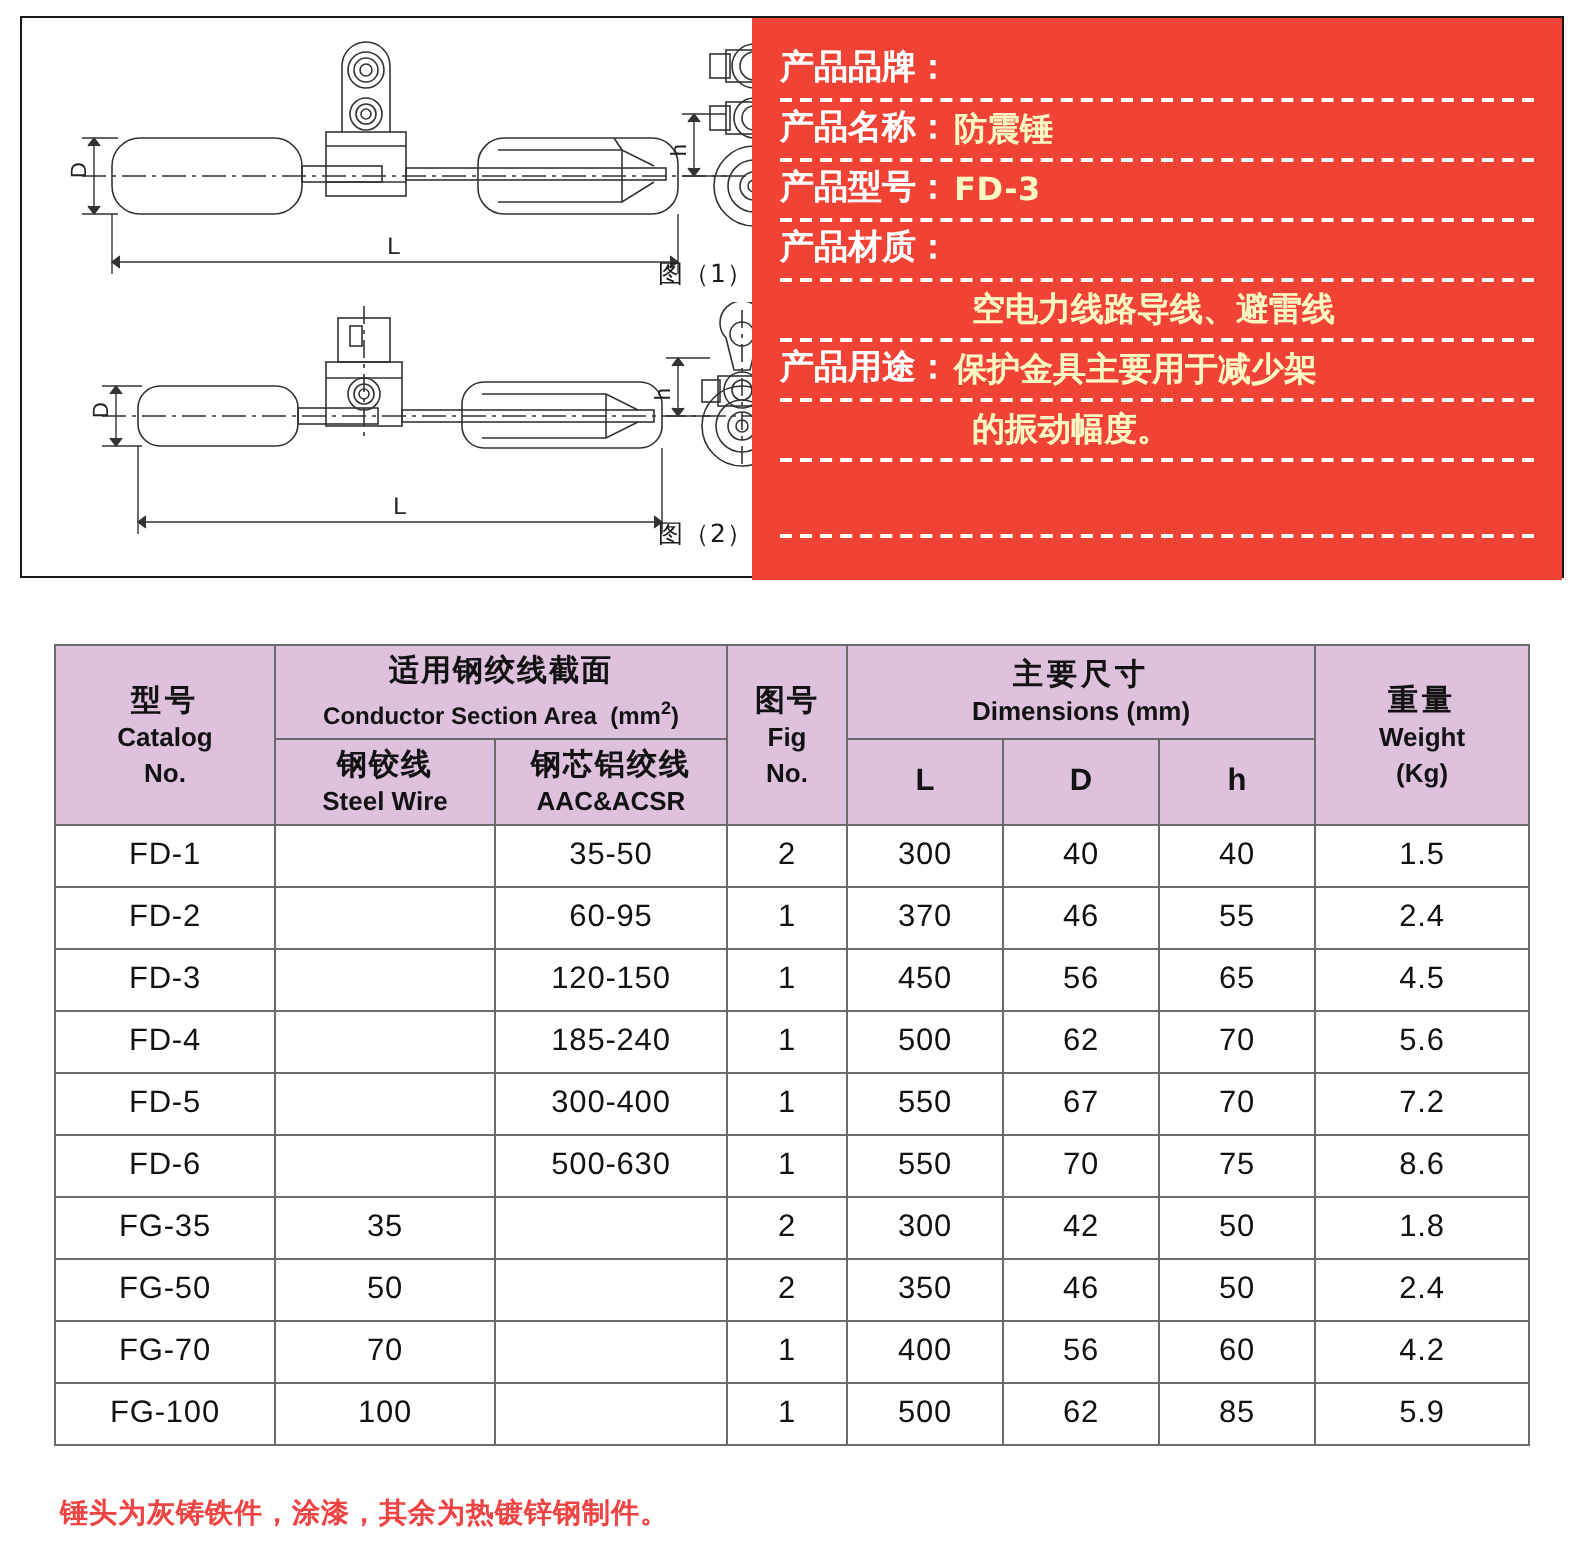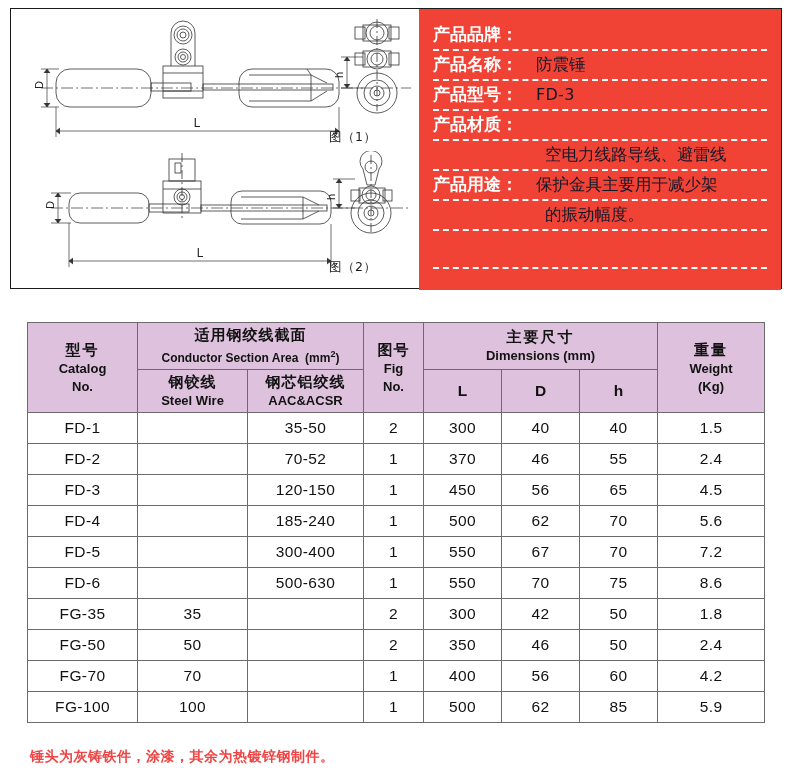--- a/index.html
+++ b/index.html
@@ -41,21 +41,21 @@
     letter-spacing: 0.5px;
     font-family: "DejaVu Sans", sans-serif;
   }
   #fig1-caption { left: 318px; top: 118px; }
   #fig2-caption { left: 318px; top: 108px; }
 
   
   #spec-panel {
     position: absolute;
     right: 0px; top: 0px;
-    width: 362px; height: 281px;
+    width: 405px; height: 281px;
     background: #f04335;
     padding: 12px 14px 8px 14px;
   }
   .spec-row {
     display: flex;
     align-items: flex-start;
     border-bottom: 2px dashed #ffffff;
     min-height: 30px;
     padding-bottom: 1px;
   }
@@ -64,27 +64,26 @@
   .spec-label {
     color: #ffffff;
     font-size: 17px;
     font-weight: bold;
     font-family: "DejaVu Sans", sans-serif;
     white-space: nowrap;
     line-height: 27px;
     flex: 0 0 auto;
   }
   .spec-value {
-    color: #0f172a;
+    color: #fef9c3;
     font-size: 16.5px;
-    font-weight: normal;
+    font-weight: bold;
     font-family: "DejaVu Sans", sans-serif;
     line-height: 27px;
     padding-left: 2px;
-    margin-left: 16px;
   }
   .spec-value.cont { padding-left: 96px; }
   .spec-value.latin { font-size: 16px; letter-spacing: 0.3px; }
 
   
   #spec-table-wrap {
     position: absolute;
     left: 27px; top: 322px;
     width: 737px;
   }
@@ -381,21 +380,21 @@
             <td>35-50</td>
             <td>2</td>
             <td>300</td>
             <td>40</td>
             <td>40</td>
             <td>1.5</td>
           </tr>
           <tr>
             <td>FD-2</td>
             <td></td>
-            <td>70-52</td>
+            <td>60-95</td>
             <td>1</td>
             <td>370</td>
             <td>46</td>
             <td>55</td>
             <td>2.4</td>
           </tr>
           <tr>
             <td>FD-3</td>
             <td></td>
             <td>120-150</td>

